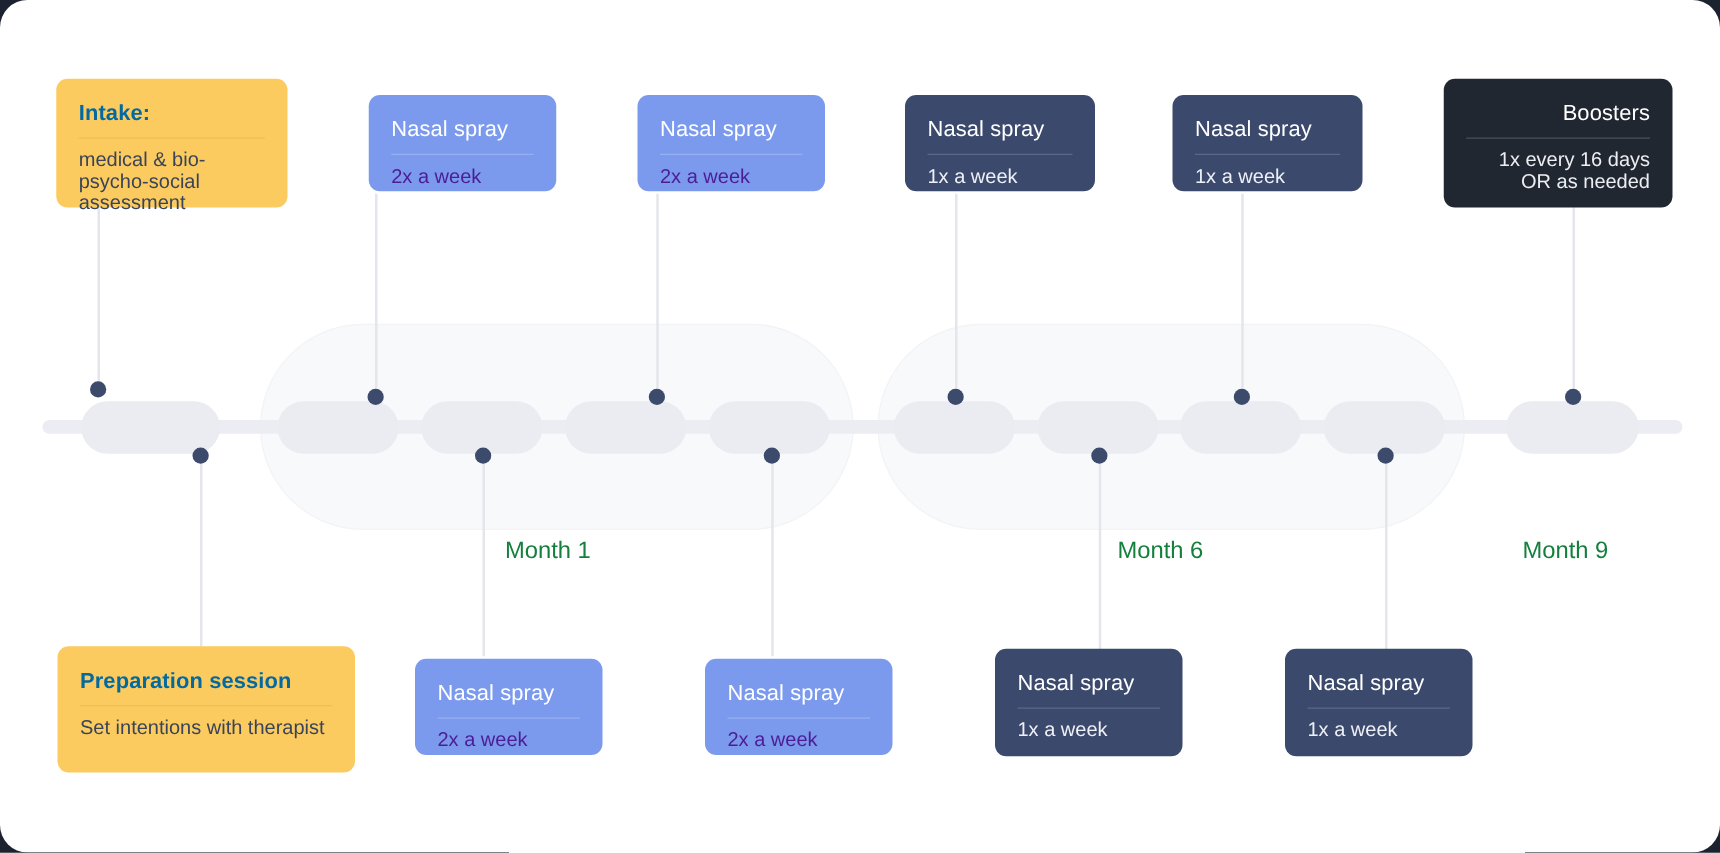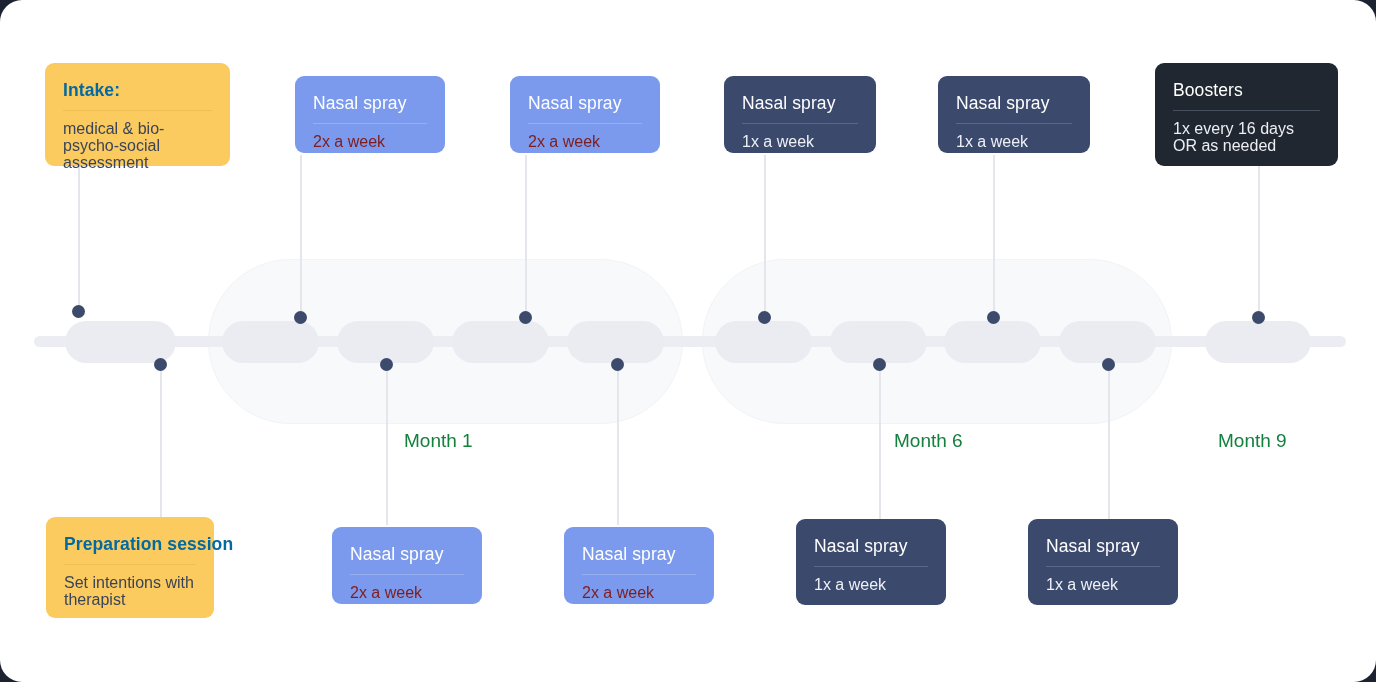--- a/index.html
+++ b/index.html
@@ -89,31 +89,32 @@
   }
   .card.yellow .card-title { color: #0369a1; font-weight: 600; }
   .card.yellow .card-rule  { background: #f0be52; }
   .card.yellow .card-sub   { color: #3a4458; }
 
   .card.blue {
     background: #7b9aee;
   }
   .card.blue .card-title { color: #ffffff; }
   .card.blue .card-rule  { background: #96aff2; }
-  .card.blue .card-sub   { color: #7f1d1d; }
+  .card.blue .card-sub   { color: #4c1d95; }
 
   .card.navy {
     background: #3b496c;
   }
   .card.navy .card-title { color: #ffffff; }
   .card.navy .card-rule  { background: #5b688a; }
   .card.navy .card-sub   { color: #eef0f6; }
 
   .card.dark {
     background: #212731;
+    text-align: right;
   }
   .card.dark .card-title { color: #ffffff; }
   .card.dark .card-rule  { background: #47505e; }
   .card.dark .card-sub   { color: #eceef2; }
 
   
   .month-label {
     position: absolute;
     font-size: 19px;
     color: #15803d;
@@ -203,21 +204,21 @@
     <div class="card-rule"></div>
     <div class="card-sub">1x a week</div>
   </div>
 
   <div class="card dark" style="left:1155px; top:63px; width:183px; height:103px;">
     <div class="card-title">Boosters</div>
     <div class="card-rule"></div>
     <div class="card-sub">1x every 16 days OR as needed</div>
   </div>
 
-  <div class="card yellow" style="left:46px; top:517px; width:168px; height:101px;">
+  <div class="card yellow" style="left:46px; top:517px; width:238px; height:101px;">
     <div class="card-title">Preparation session</div>
     <div class="card-rule"></div>
     <div class="card-sub">Set intentions with therapist</div>
   </div>
 
   <div class="card blue" style="left:332px; top:527px; width:150px; height:77px;">
     <div class="card-title">Nasal spray</div>
     <div class="card-rule"></div>
     <div class="card-sub">2x a week</div>
   </div>

